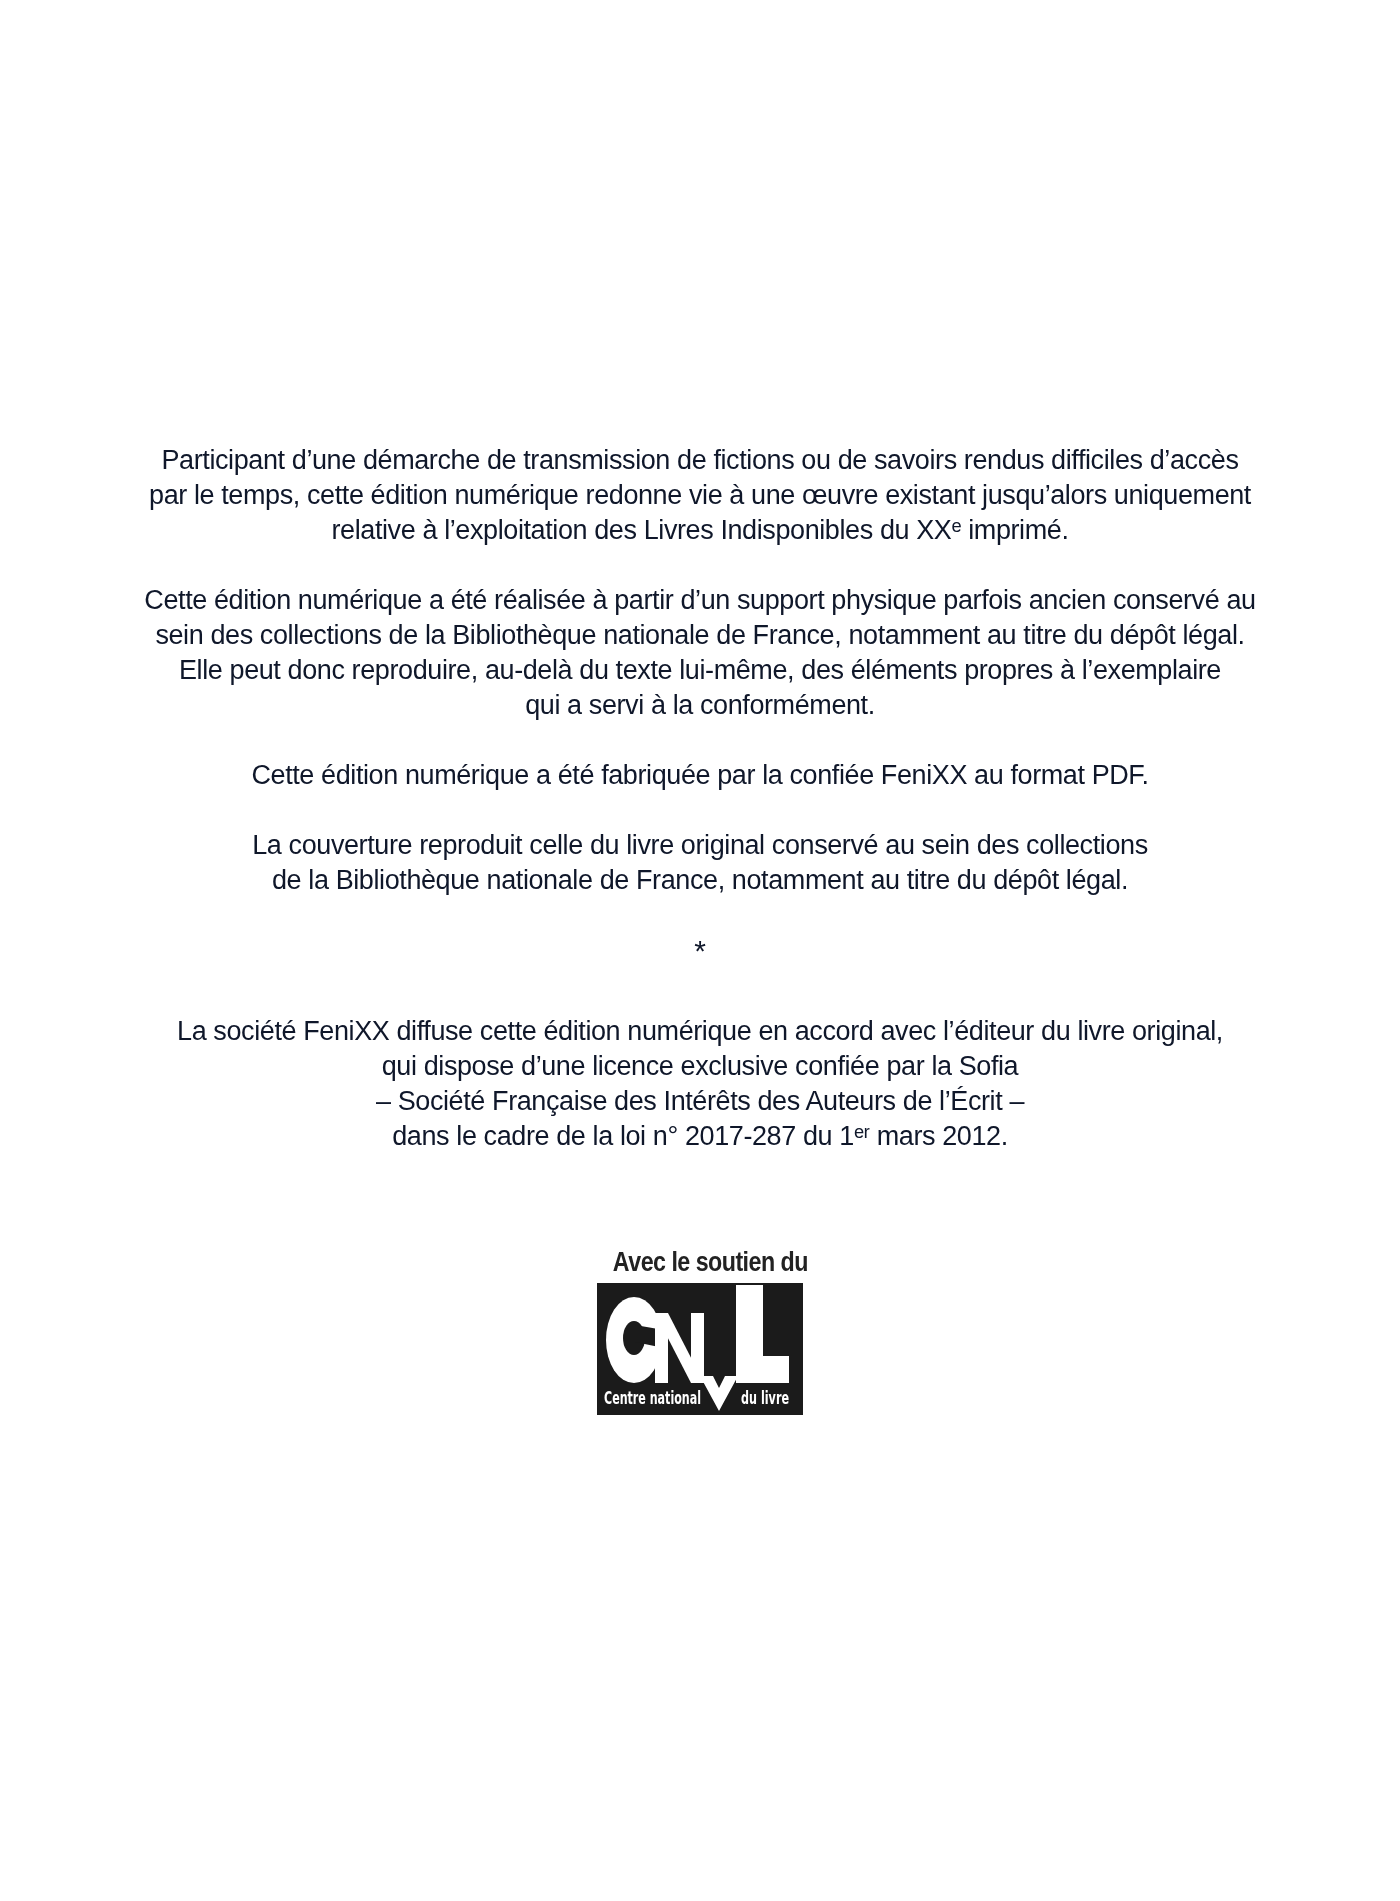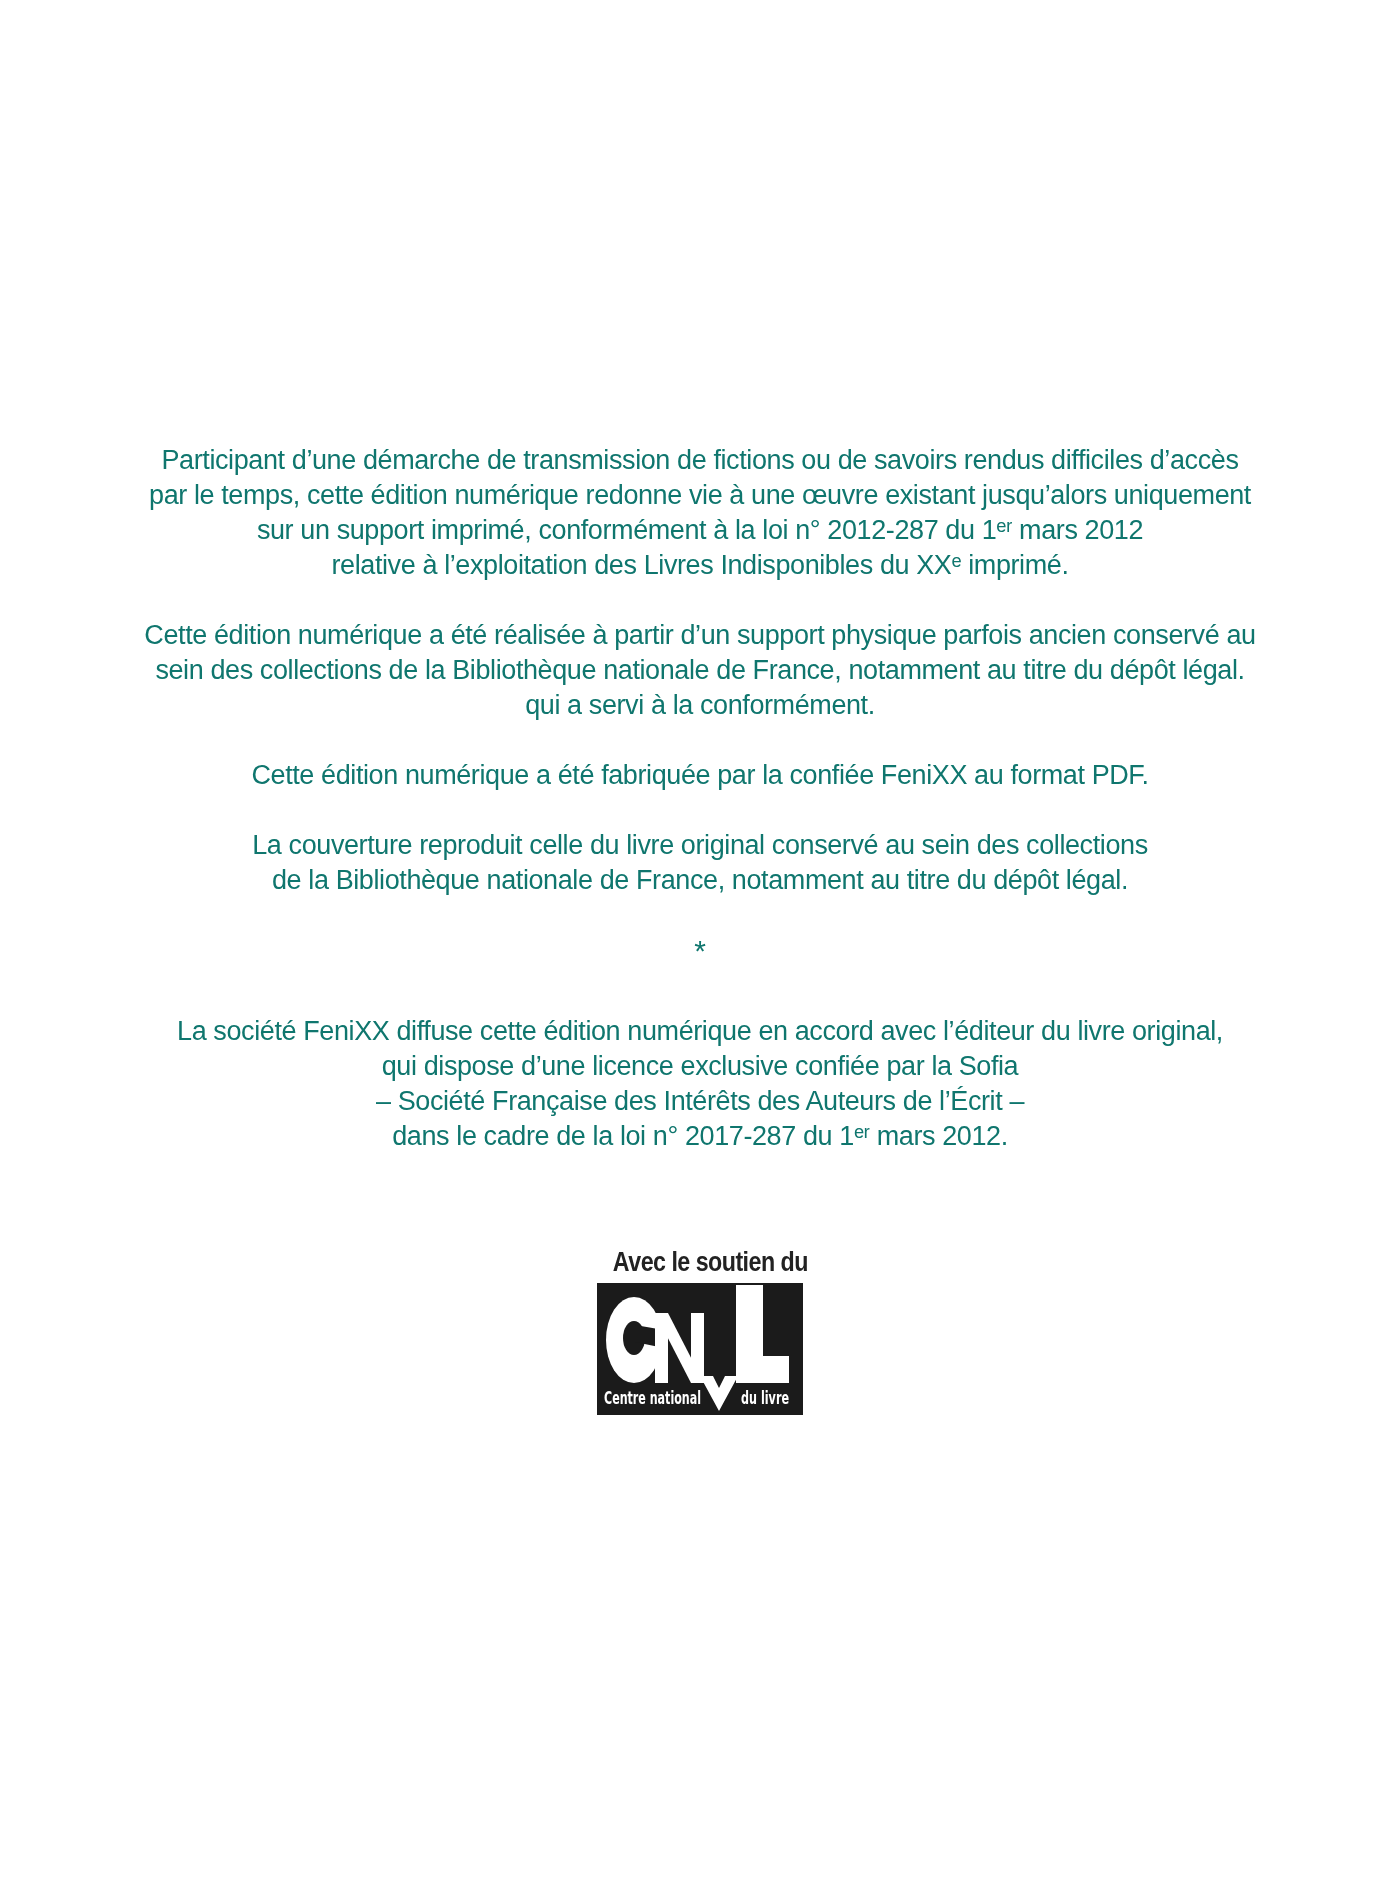--- a/index.html
+++ b/index.html
@@ -10,21 +10,21 @@
     background: #ffffff;
     overflow: hidden;
     font-family: "Liberation Sans", sans-serif;
   }
   .text-block {
     position: absolute;
     top: 443px;
     left: 0;
     right: 0;
     text-align: center;
-    color: #0f766e;
+    color: #0f172a;
     font-size: 27px;
     line-height: 35px;
     letter-spacing: -0.4px;
   }
   .para { margin: 0 0 35px 0; }
   .line { white-space: nowrap; }
   .asterisk {
     font-size: 30px;
     margin-bottom: 46px;
   }
@@ -60,27 +60,27 @@
 </head>
 <body>
 
 <div class="page">
 
   <div class="text-block">
 
     <div class="para">
       <div class="line">Participant d’une démarche de transmission de fictions ou de savoirs rendus difficiles d’accès</div>
       <div class="line">par le temps, cette édition numérique redonne vie à une œuvre existant jusqu’alors uniquement</div>
-      <div class="line">sur un support imprimé, conformément à la loi n° 2012-287 du 1ᵉʳ mars 2012</div>
       <div class="line">relative à l’exploitation des Livres Indisponibles du XXᵉ imprimé.</div>
     </div>
 
     <div class="para">
       <div class="line">Cette édition numérique a été réalisée à partir d’un support physique parfois ancien conservé au</div>
       <div class="line">sein des collections de la Bibliothèque nationale de France, notamment au titre du dépôt légal.</div>
+      <div class="line">Elle peut donc reproduire, au-delà du texte lui-même, des éléments propres à l’exemplaire</div>
       <div class="line">qui a servi à la conformément.</div>
     </div>
 
     <div class="para">
       <div class="line">Cette édition numérique a été fabriquée par la confiée FeniXX au format PDF.</div>
     </div>
 
     <div class="para">
       <div class="line">La couverture reproduit celle du livre original conservé au sein des collections</div>
       <div class="line">de la Bibliothèque nationale de France, notamment au titre du dépôt légal.</div>

